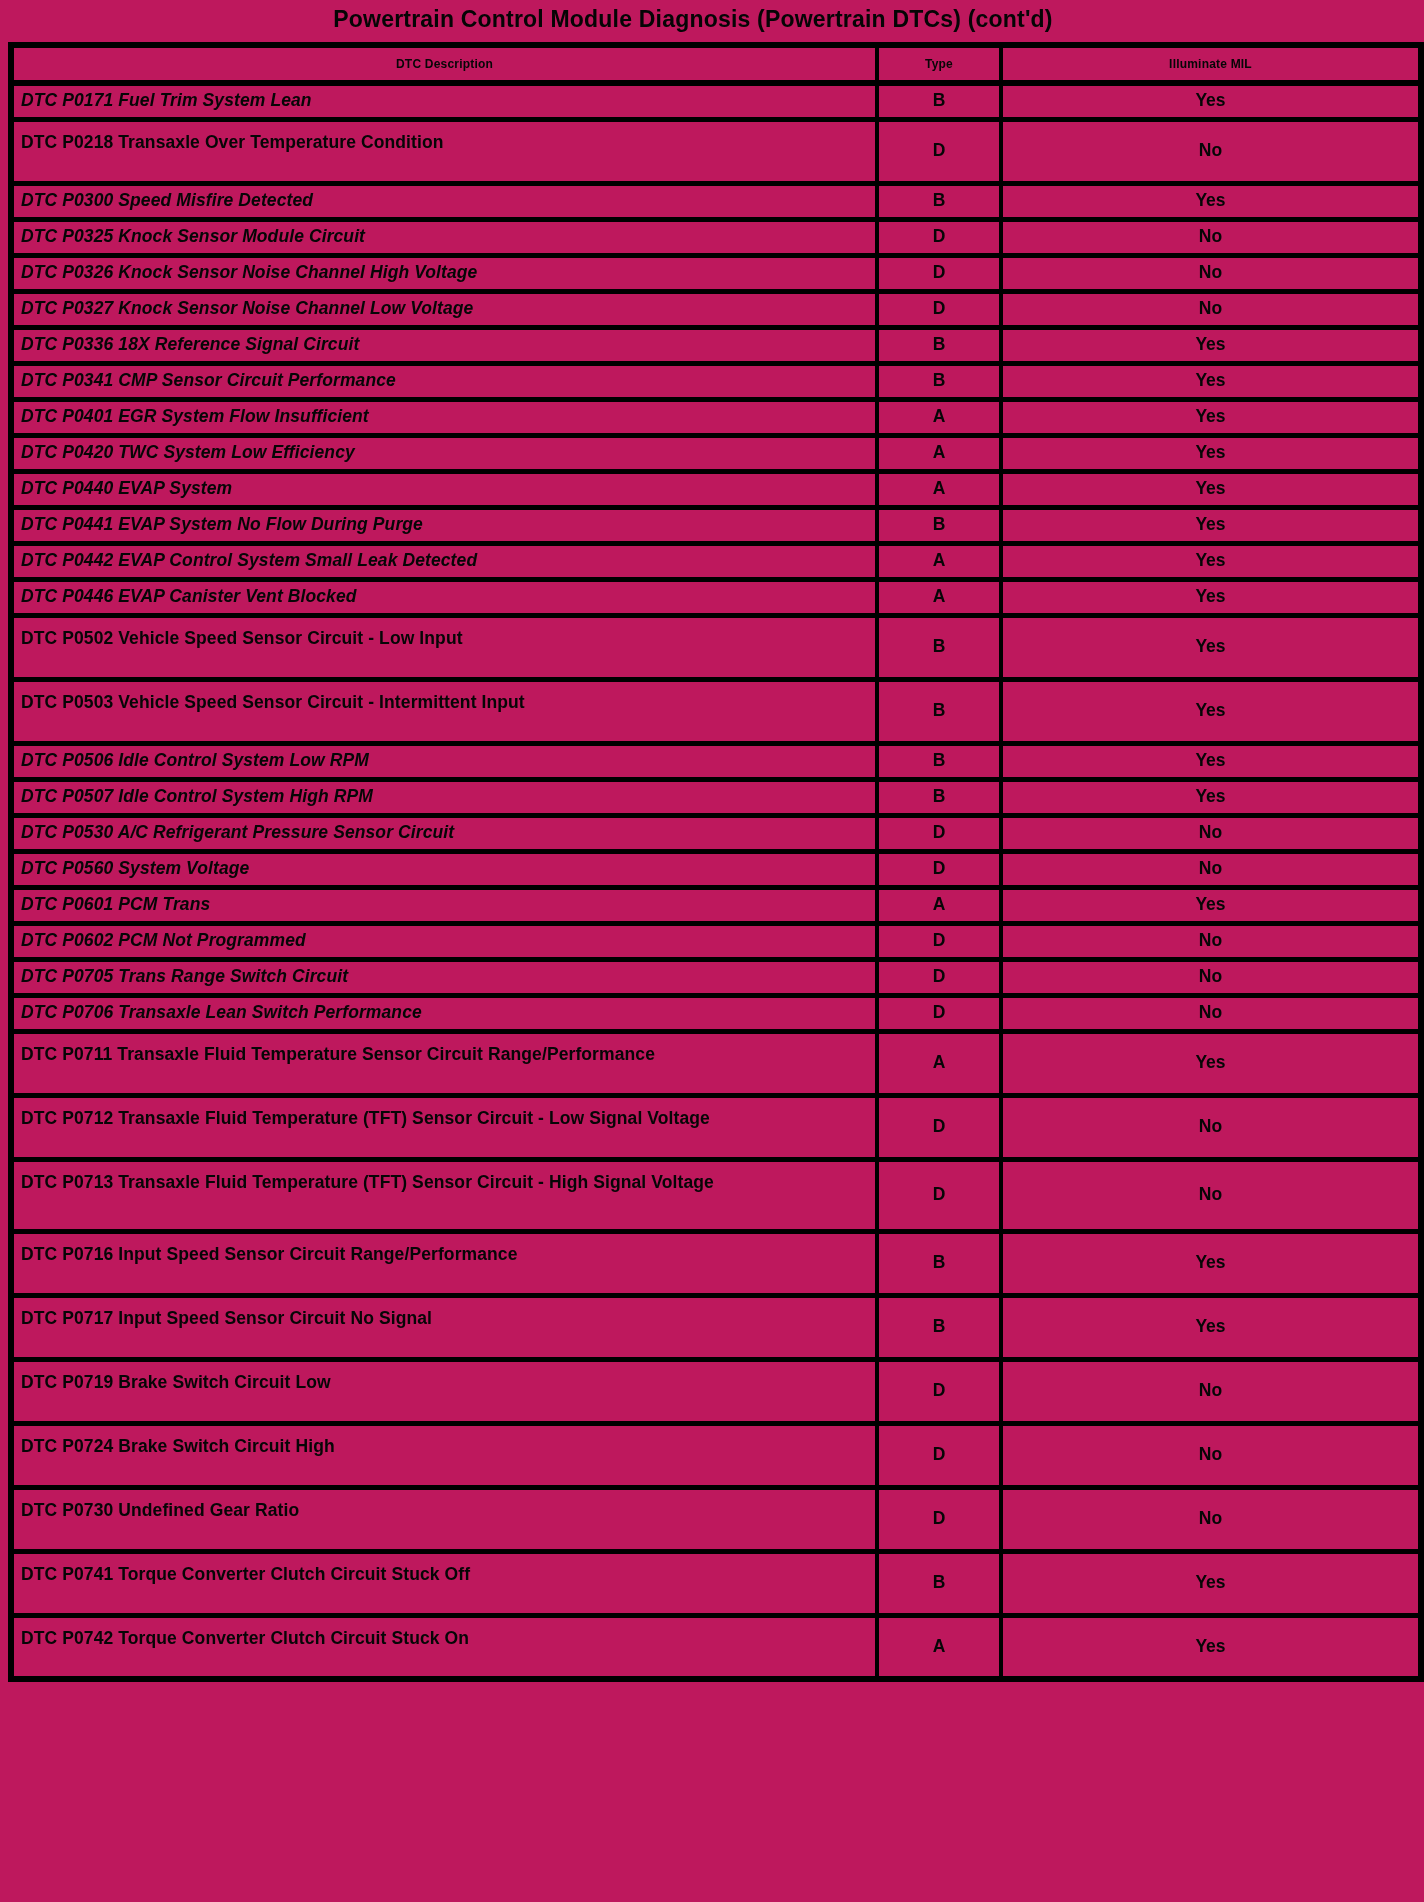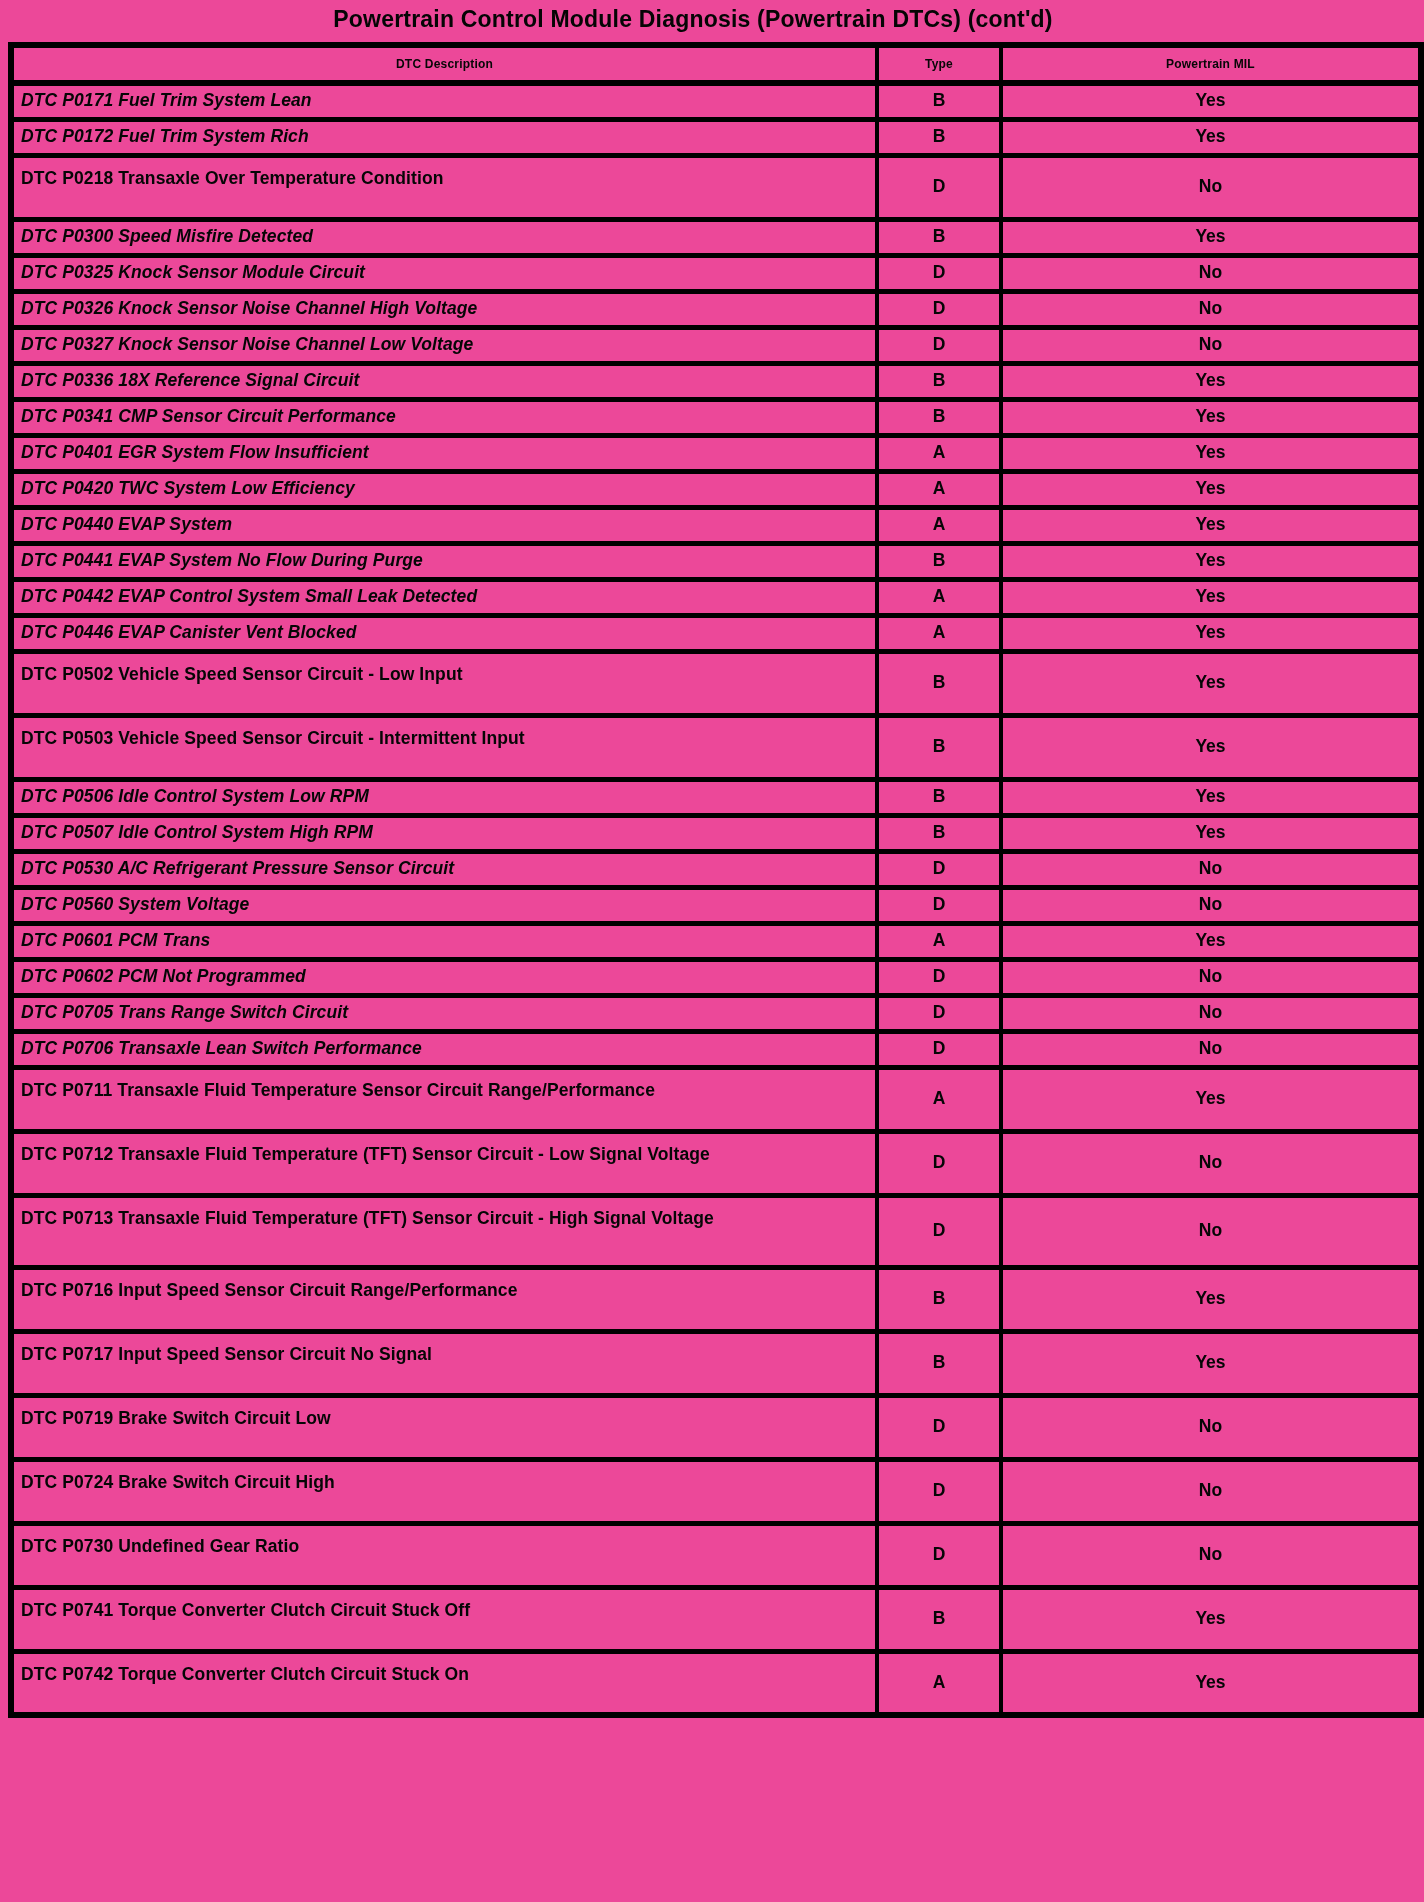--- a/index.html
+++ b/index.html
@@ -6,21 +6,21 @@
   html, body {
     width: 1424px;
     background: #ffffff;
     font-family: "Liberation Sans", sans-serif;
     color: #000;
   }
   .page {
     width: 1424px;
     height: 1902px;
     padding: 4px 6px 16px 8px;
-    background: #ec4899;
+    background: #be185d;
   }
   .title {
     text-align: center;
     font-size: 23px;
     font-weight: 700;
     letter-spacing: 0.2px;
     margin: 2px 40px 9px 0;
     color: #050505;
   }
   table.dtc {
@@ -85,31 +85,26 @@
   <table class="dtc">
     <colgroup>
       <col style="width: 866px">
       <col style="width: 124px">
       <col style="width: 420px">
     </colgroup>
     <thead>
       <tr>
         <th>DTC Description</th>
         <th>Type</th>
-        <th>Powertrain MIL</th>
+        <th>Illuminate MIL</th>
       </tr>
     </thead>
     <tbody>
         <tr class="short italic">
           <td class="desc"><span class="desc-inner">DTC P0171 Fuel Trim System Lean</span></td>
-          <td class="type">B</td>
-          <td class="mil">Yes</td>
-        </tr>
-        <tr class="short italic">
-          <td class="desc"><span class="desc-inner">DTC P0172 Fuel Trim System Rich</span></td>
           <td class="type">B</td>
           <td class="mil">Yes</td>
         </tr>
         <tr class="tall">
           <td class="desc"><span class="desc-inner">DTC P0218 Transaxle Over Temperature Condition</span></td>
           <td class="type">D</td>
           <td class="mil">No</td>
         </tr>
         <tr class="short italic">
           <td class="desc"><span class="desc-inner">DTC P0300 Speed Misfire Detected</span></td>

